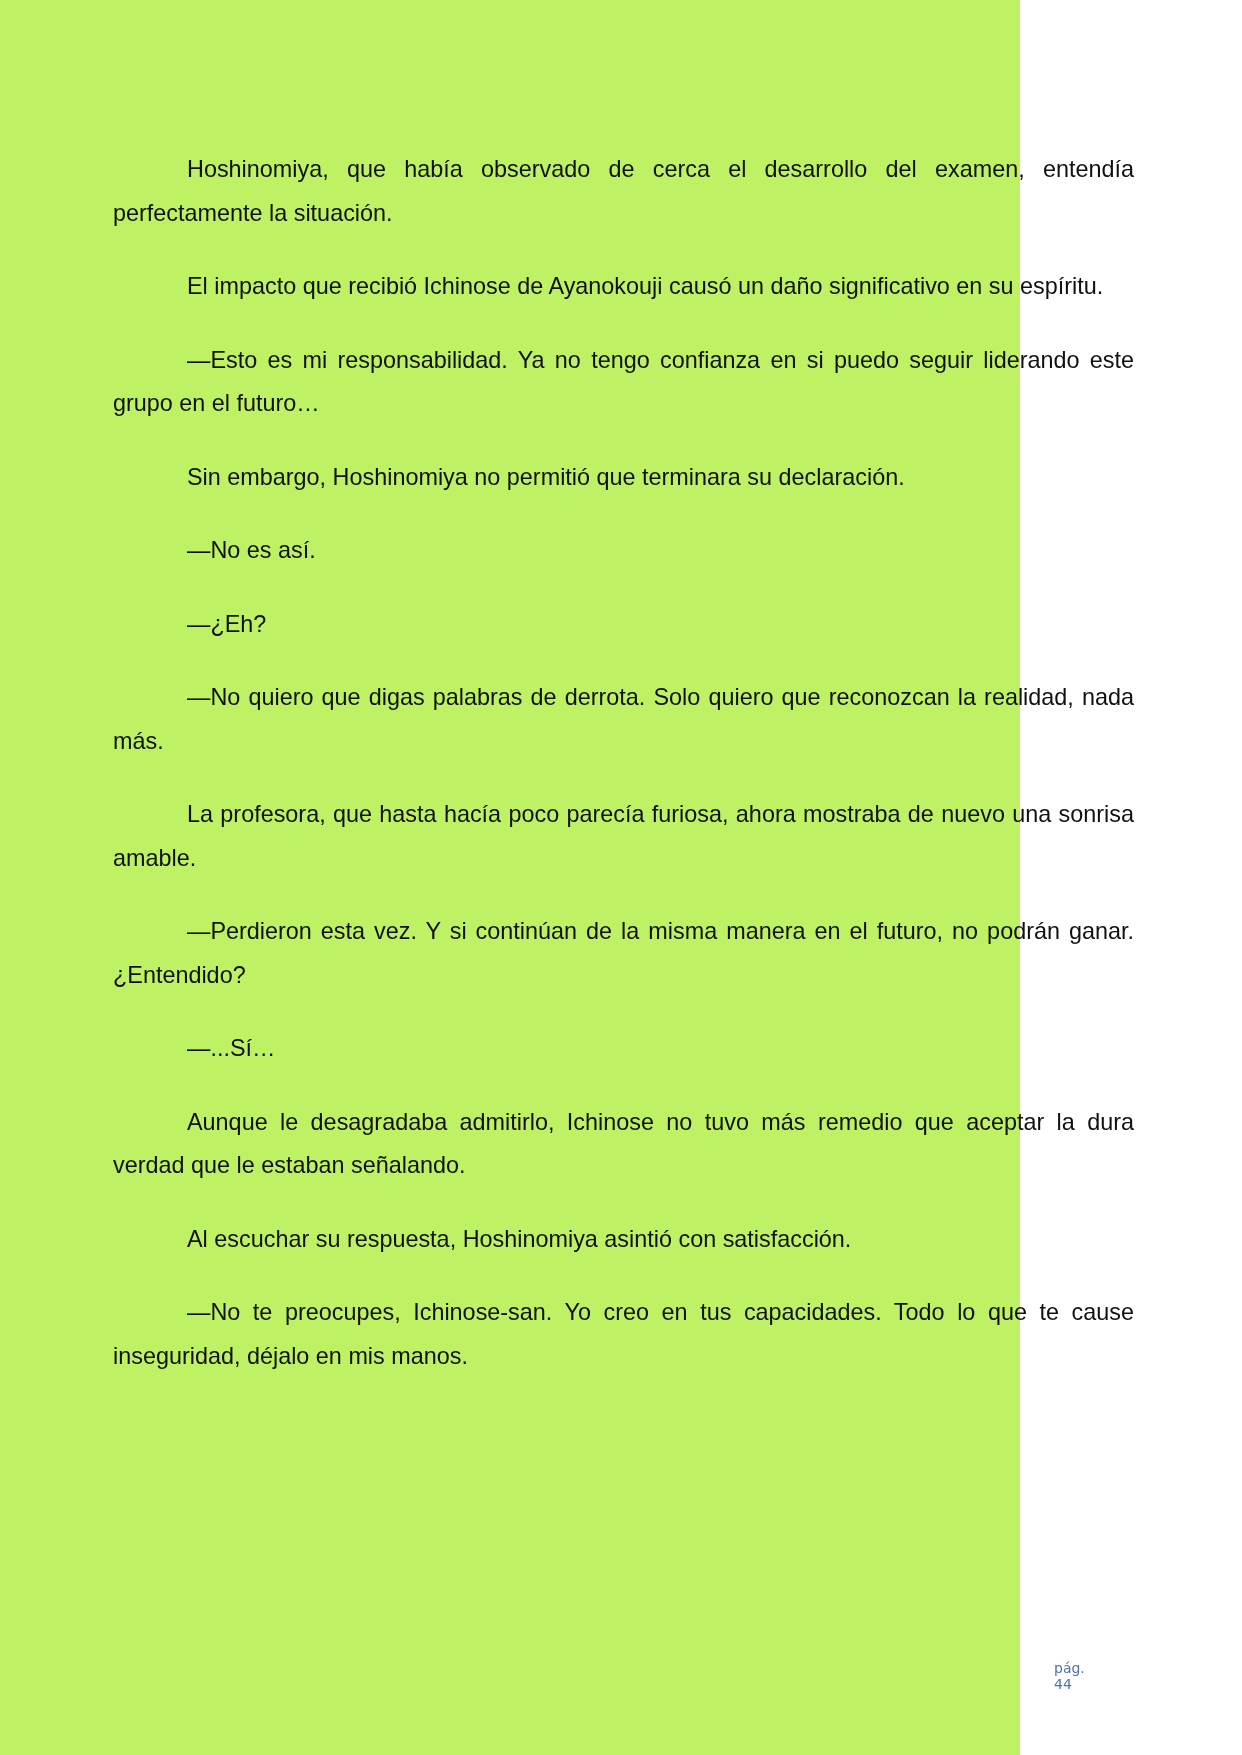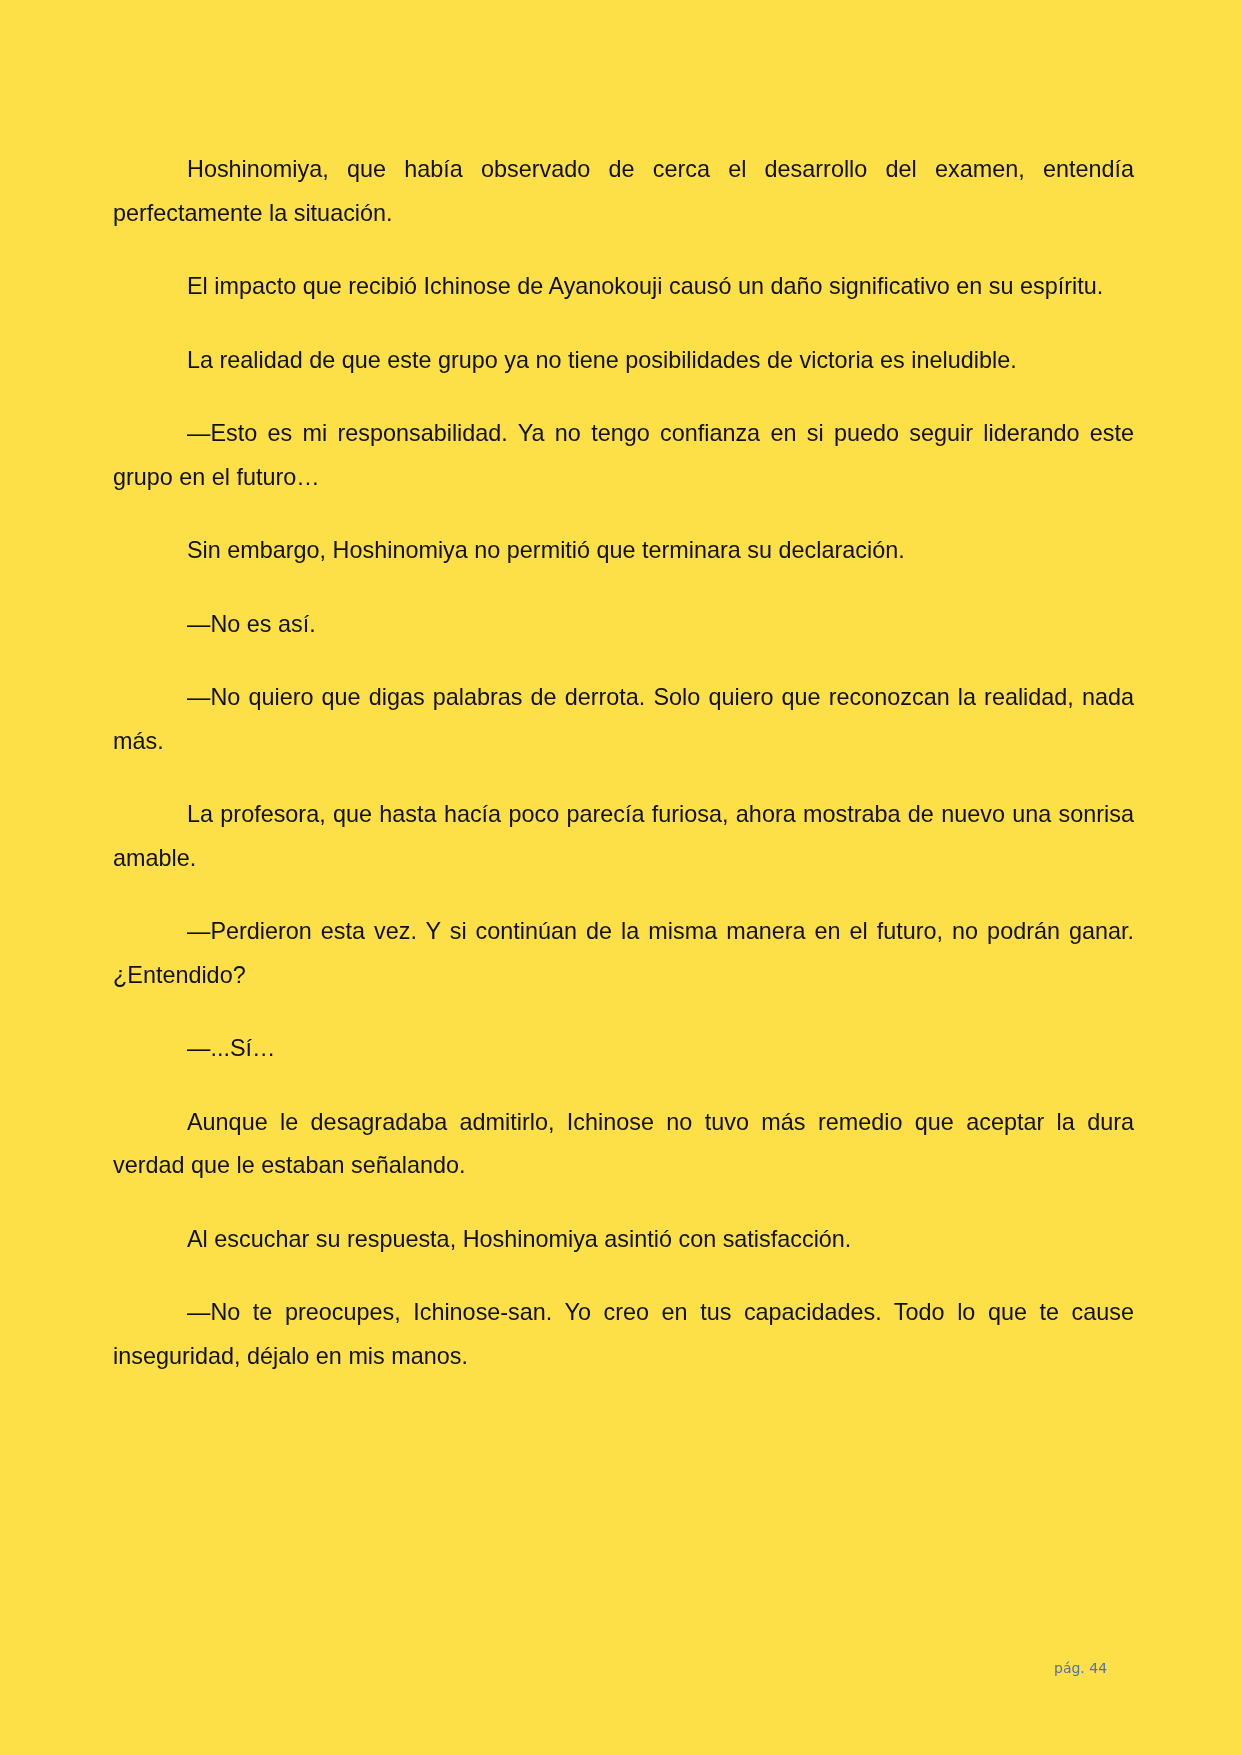--- a/index.html
+++ b/index.html
@@ -1,39 +1,39 @@
 <!DOCTYPE html>
 <html><head>
   <meta charset="utf-8">
   <style>
     html, body { margin: 0; padding: 0; background: #ffffff; }
     body { width: 1242px; height: 1755px; position: relative; overflow: hidden; }
-    .page { position: absolute; left: 0; top: 0; width: 1242px; height: 1755px; background: #fde047; }
+    .page { position: absolute; left: 0; top: 0; width: 1020px; height: 1755px; background: #bef264; }
     .content {
       position: absolute; left: 113px; top: 148px; width: 1021px;
       font-family: "Liberation Sans", sans-serif; font-size: 23.4px; color: #111;
       line-height: 43.5px;
     }
     .para { margin: 0 0 30px 0; text-indent: 74px; text-align: justify; }
     .footer {
       position: absolute; left: 1054px; top: 1660px;
       font-family: "DejaVu Sans", sans-serif; font-size: 14px; color: #4f72a8;
     }
   </style>
 </head>
 <body>
 
 <div class="page">
   <div class="content">
     <p class="para">Hoshinomiya, que había observado de cerca el desarrollo del examen, entendía perfectamente la situación.</p>
     <p class="para">El impacto que recibió Ichinose de Ayanokouji causó un daño significativo en su espíritu.</p>
-    <p class="para">La realidad de que este grupo ya no tiene posibilidades de victoria es ineludible.</p>
     <p class="para">—Esto es mi responsabilidad. Ya no tengo confianza en si puedo seguir liderando este grupo en el futuro…</p>
     <p class="para">Sin embargo, Hoshinomiya no permitió que terminara su declaración.</p>
     <p class="para">—No es así.</p>
+    <p class="para">—¿Eh?</p>
     <p class="para">—No quiero que digas palabras de derrota. Solo quiero que reconozcan la realidad, nada más.</p>
     <p class="para">La profesora, que hasta hacía poco parecía furiosa, ahora mostraba de nuevo una sonrisa amable.</p>
     <p class="para">—Perdieron esta vez. Y si continúan de la misma manera en el futuro, no podrán ganar. ¿Entendido?</p>
     <p class="para">—...Sí…</p>
     <p class="para">Aunque le desagradaba admitirlo, Ichinose no tuvo más remedio que aceptar la dura verdad que le estaban señalando.</p>
     <p class="para">Al escuchar su respuesta, Hoshinomiya asintió con satisfacción.</p>
     <p class="para">—No te preocupes, Ichinose-san. Yo creo en tus capacidades. Todo lo que te cause inseguridad, déjalo en mis manos.</p>
   </div>
   <div class="footer">pág. 44</div>
 </div>

